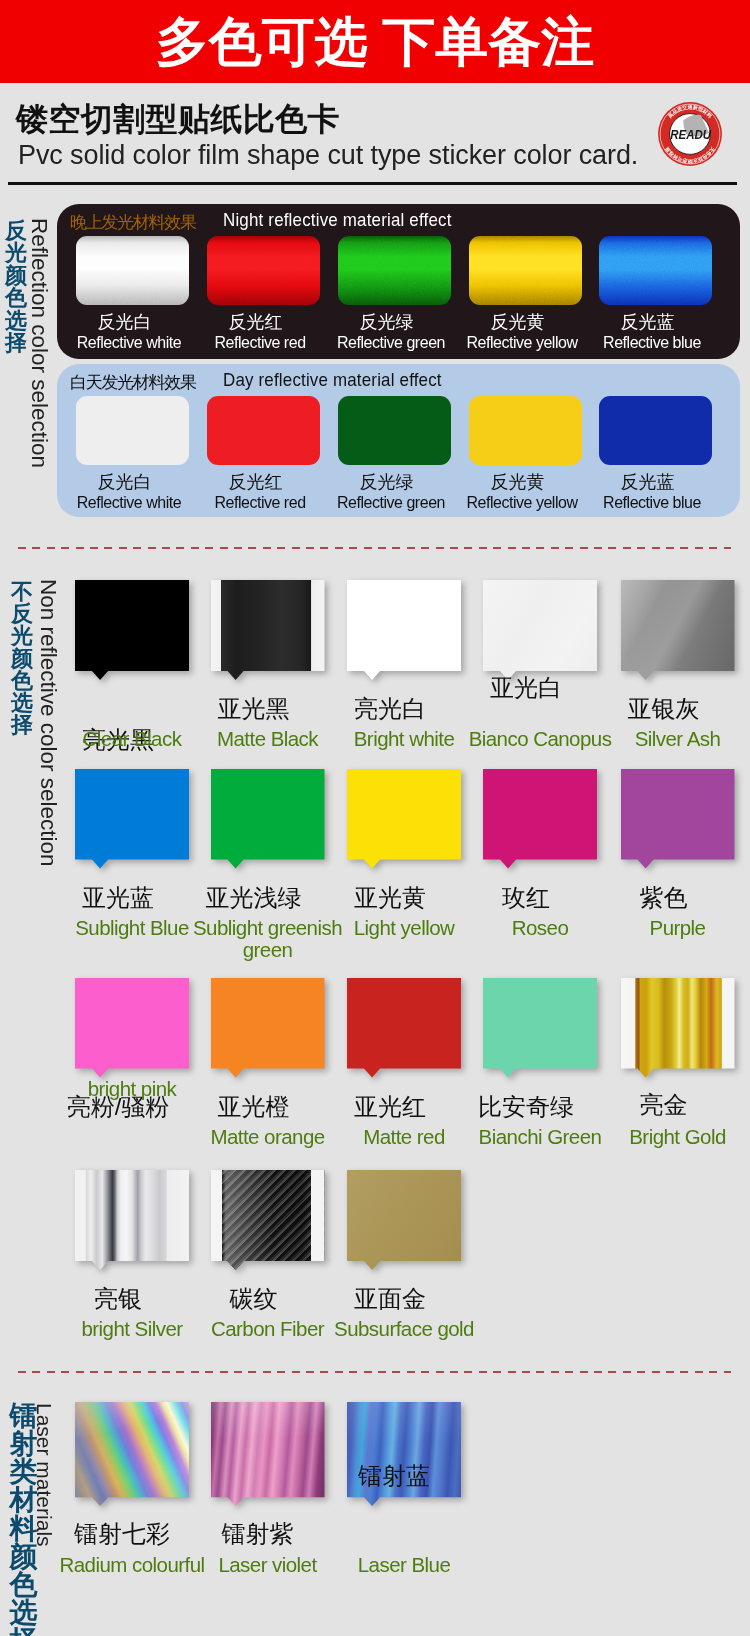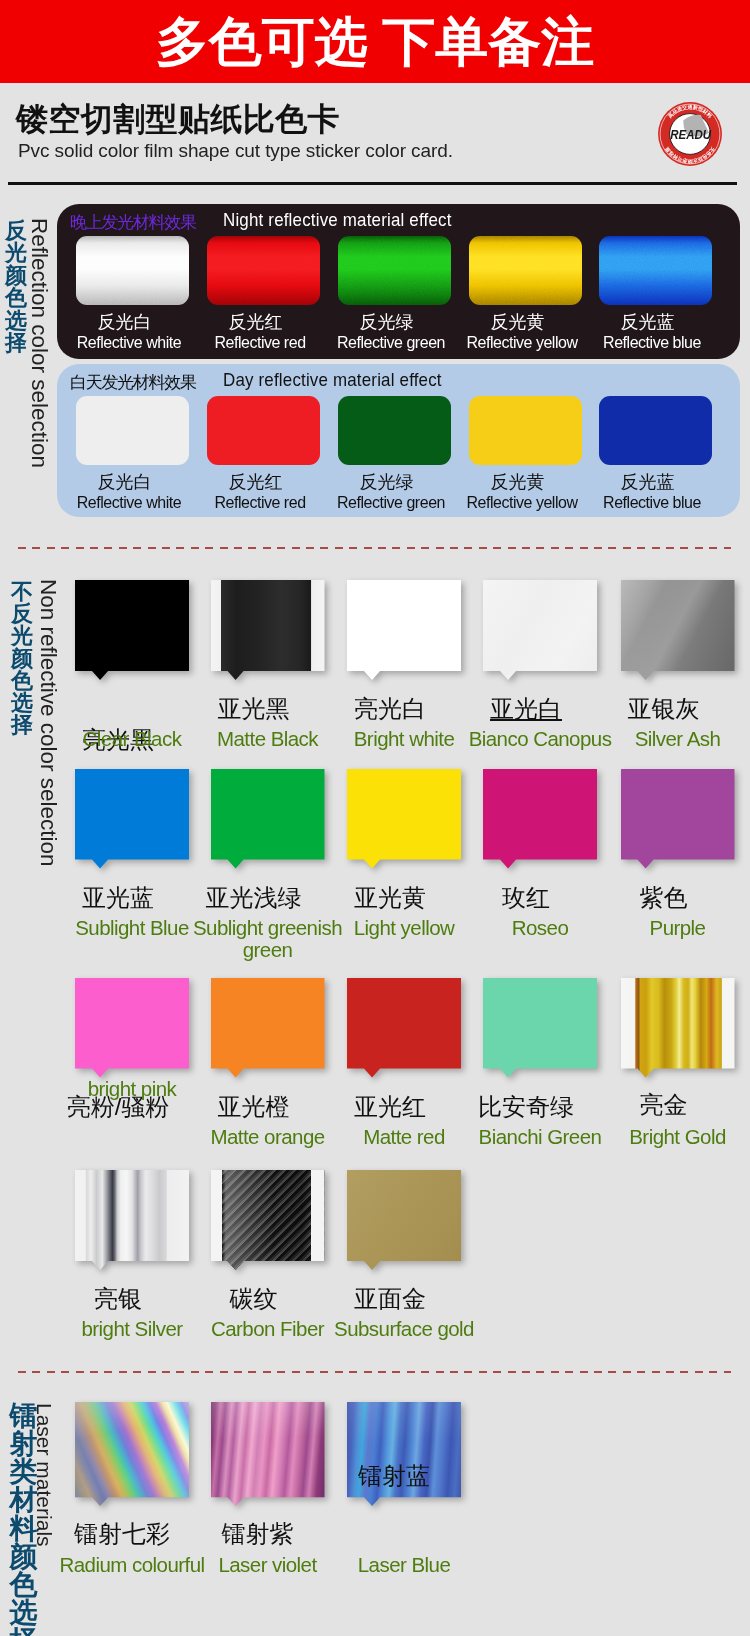--- a/index.html
+++ b/index.html
@@ -8,21 +8,21 @@
   body { background:#e3e3e3; font-family:"Liberation Sans", sans-serif; position:relative; overflow:hidden; color:#111; }
 
   
   .banner { position:absolute; left:0; top:0; width:750px; height:83px; background:#f00000; }
   .banner-text { position:absolute; left:0; top:0; width:750px; height:83px;
                  display:flex; align-items:center; justify-content:center;
                  font-size:53px; font-weight:700; color:#fff; letter-spacing:0px; line-height:1; }
 
   
   .hdr-cn { position:absolute; left:16px; top:98px; font-size:32px; font-weight:700; letter-spacing:.4px; color:#111; }
-  .hdr-en { position:absolute; left:18px; top:140px; font-size:19px; font-weight:400; color:#222; letter-spacing:-0.1px;}
+  .hdr-en { position:absolute; left:18px; top:140px; font-size:27px; font-weight:400; color:#222; letter-spacing:-0.1px;}
   .hdr-rule { position:absolute; left:8px; top:182px; width:729px; height:3px; background:#111; }
 
   
   .logo { position:absolute; left:656px; top:100px; width:68px; height:68px; }
 
   
   .vlabel-cn { position:absolute; font-weight:700; color:#0c4a6e; line-height:1.18; width:1.1em; white-space:normal;
                word-break:break-all; text-align:center; }
   .vlabel-en { position:absolute; color:#222; white-space:nowrap;
                transform-origin:0 0; transform:rotate(90deg); }
@@ -87,21 +87,21 @@
       <feTurbulence type="fractalNoise" baseFrequency="0.9" numOctaves="3" seed="7" result="n"></feTurbulence>
       <feColorMatrix in="n" type="saturate" values="0"></feColorMatrix>
     </filter>
   </defs>
 </svg>
 
 <div id="reflective-section">
     <div class="vlabel-cn" style="left: 4px; top: 220px; font-size: 22px; line-height: 1.02;">反光颜色选择</div>
     <div class="vlabel-en" style="left: 52px; top: 218px; font-size: 22.5px;">Reflection color selection</div>
     <div class="panel night" style="background: rgb(33, 22, 25);"></div>
-    <div class="panel-title-cn" style="left: 70px; top: 211px; color: #6d28d9; font-family: Liberation Mono, monospace;">晚上发光材料效果</div>
+    <div class="panel-title-cn" style="left: 70px; top: 211px; color: #a16207; font-family: Liberation Mono, monospace;">晚上发光材料效果</div>
     <div class="panel-title-en" style="left: 223px; top: 209px; color: rgb(255, 255, 255);">Night reflective material effect</div>
     <div class="rsw night-sw" style="left: 76px; top: 236px; background: linear-gradient(rgb(180, 180, 180) 0%, rgb(233, 233, 233) 10%, rgb(253, 253, 253) 30%, rgb(253, 253, 253) 48%, rgb(233, 233, 233) 72%, rgb(180, 180, 180) 100%);">
       <svg class="grain">
         <rect width="100%" height="100%" filter="url(#grainF)"></rect>
       </svg>
     </div>
     <div class="rlab-cn" style="left: 68px; top: 313px; color: rgb(255, 255, 255);">反光白</div>
     <div class="rlab-en" style="left: 54px; top: 334px; color: rgb(255, 255, 255);">Reflective white</div>
     <div class="rsw night-sw" style="left: 207px; top: 236px; background: linear-gradient(rgb(156, 2, 6) 0%, rgb(228, 9, 15) 10%, rgb(244, 26, 31) 30%, rgb(244, 26, 31) 48%, rgb(228, 9, 15) 72%, rgb(156, 2, 6) 100%);">
       <svg class="grain">
@@ -165,21 +165,21 @@
     <div class="lab-cn" style="left: 166.5px; width: 174px; top: 697px;">亚光黑</div>
     <div class="lab-en" style="left: 191.5px; width: 152px; top: 728px;">Matte Black</div>
     <div class="sw-wrap" style="left: 347px; top: 580px;">
       <div class="sw" style="background: linear-gradient(90deg, rgb(255, 255, 255) 0%, rgb(255, 255, 255) 100%);"></div>
     </div>
     <div class="lab-cn" style="left: 303px; width: 174px; top: 697px;">亮光白</div>
     <div class="lab-en" style="left: 328px; width: 152px; top: 728px;">Bright white</div>
     <div class="sw-wrap" style="left: 483px; top: 580px;">
       <div class="sw" style="background: linear-gradient(120deg, rgb(244, 244, 244) 0%, rgb(239, 239, 239) 40%, rgb(243, 243, 243) 70%, rgb(237, 237, 237) 100%);"></div>
     </div>
-    <div class="lab-cn" style="left: 439px; width: 174px; top: 697px; text-decoration: underline;">亚光白</div>
+    <div class="lab-cn" style="left: 439px; width: 174px; top: 676px;">亚光白</div>
     <div class="lab-en" style="left: 464px; width: 152px; top: 728px;">Bianco Canopus</div>
     <div class="sw-wrap" style="left: 620.5px; top: 580px;">
       <div class="sw" style="background: linear-gradient(118deg, rgba(255, 255, 255, 0.22) 0%, rgba(255, 255, 255, 0) 28%, rgba(255, 255, 255, 0.18) 48%, rgba(255, 255, 255, 0) 62%), linear-gradient(110deg, rgb(166, 166, 166) 0%, rgb(157, 157, 157) 20%, rgb(134, 134, 134) 48%, rgb(118, 118, 118) 72%, rgb(102, 102, 102) 100%);"></div>
     </div>
     <div class="lab-cn" style="left: 576.5px; width: 174px; top: 697px;">亚银灰</div>
     <div class="lab-en" style="left: 601.5px; width: 152px; top: 728px;">Silver Ash</div>
     <div class="sw-wrap" style="left: 75px; top: 768.5px;">
       <div class="sw" style="background: rgb(1, 123, 216);"></div>
     </div>
     <div class="lab-cn" style="left: 31px; width: 174px; top: 885.5px;">亚光蓝</div>

